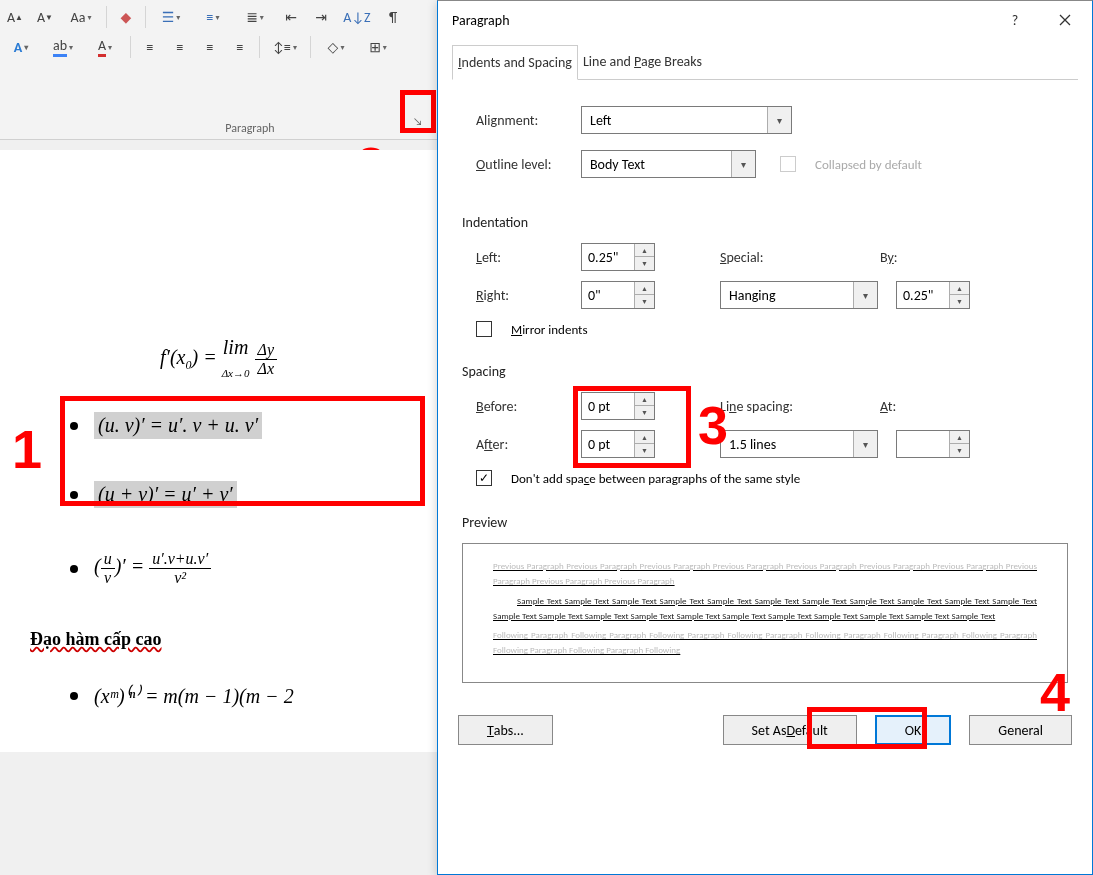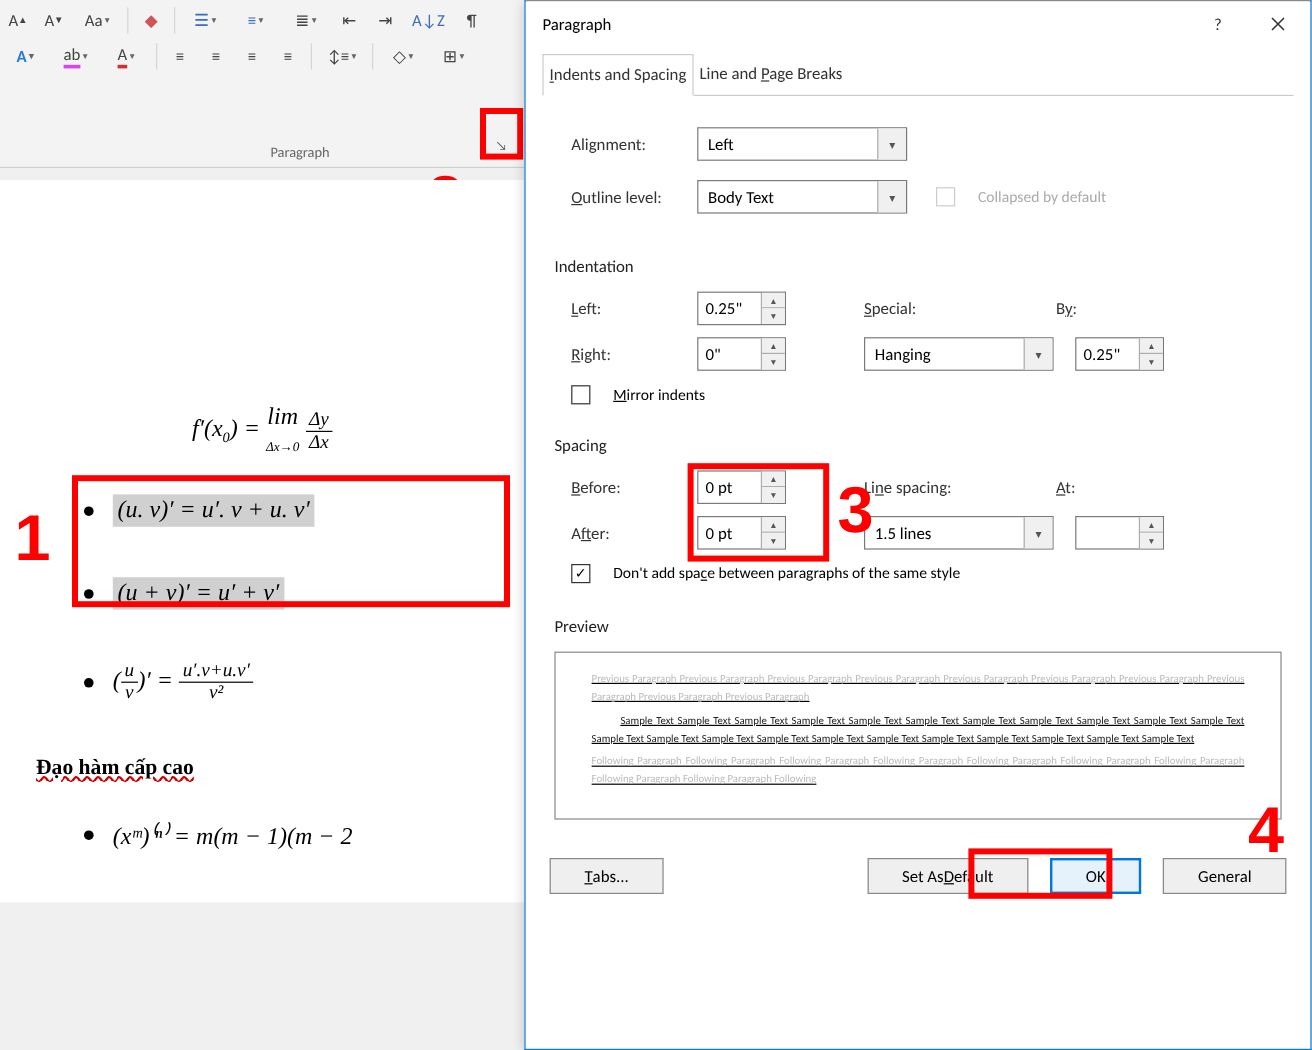--- a/index.html
+++ b/index.html
@@ -74,21 +74,21 @@
     <div class="ribbon-btn wide" style="color:#3a6fb7">≡<span class="dd">▾</span></div>
     <div class="ribbon-btn wide">≣<span class="dd">▾</span></div>
     <div class="ribbon-btn">⇤</div>
     <div class="ribbon-btn">⇥</div>
     <div class="ribbon-btn wide" style="color:#3a6fb7">A↓Z</div>
     <div class="ribbon-btn">¶</div>
   </div>
   <div class="ribbon-row2">
     <div class="ribbon-btn wide" style="color:#2a7bd4;font-weight:bold">A<span class="dd">▾</span></div>
     <div class="ribbon-btn wide">
-        <span style="border-bottom:3px solid #d946ef">ab</span>
+        <span style="border-bottom:3px solid #3b82f6">ab</span>
         <span class="dd">▾</span>
       </div>
     <div class="ribbon-btn wide">
         <span style="border-bottom:3px solid #d32f2f">A</span>
         <span class="dd">▾</span>
       </div>
     <div class="rib-sep"></div>
     <div class="ribbon-btn">≡</div>
     <div class="ribbon-btn">≡</div>
     <div class="ribbon-btn">≡</div>
@@ -182,21 +182,21 @@
 
   <div class="tabs">
     <div class="tab active"><u>I</u><span></span>ndents and Spacing</div>
     <div class="tab">Line and <u>P</u>age Breaks</div>
   </div>
 
   <div class="dialog-body">
 
     <div class="form-row">
       <div class="form-label">Ali<u>g</u>nment:</div>
-      <div class="dropdown" style="width:175px">
+      <div class="dropdown" style="width:211px">
         <div class="dropdown-text">Left</div>
         <div class="dropdown-btn">▾</div>
       </div>
     </div>
     <div class="form-row">
       <div class="form-label"><u>O</u>utline level:</div>
       <div class="dropdown" style="width:175px">
         <div class="dropdown-text">Body Text</div>
         <div class="dropdown-btn">▾</div>
       </div>

